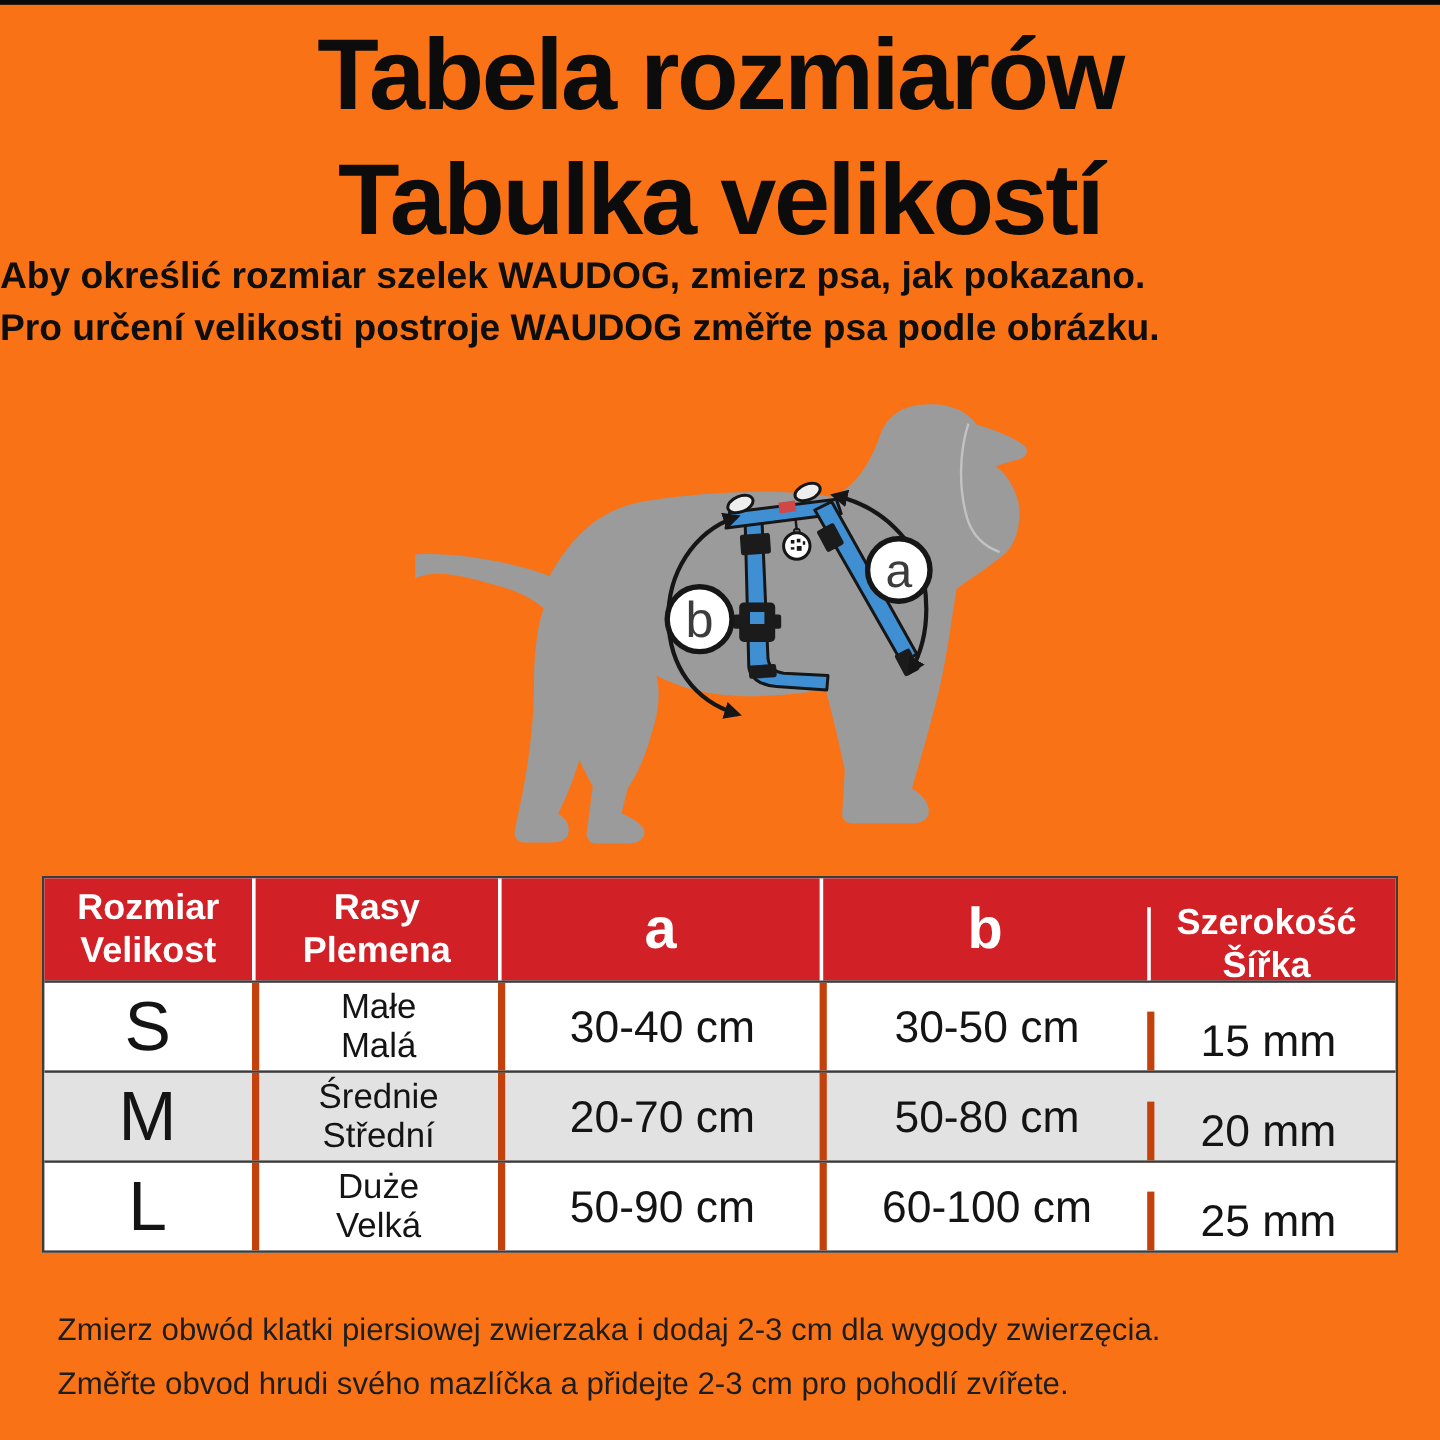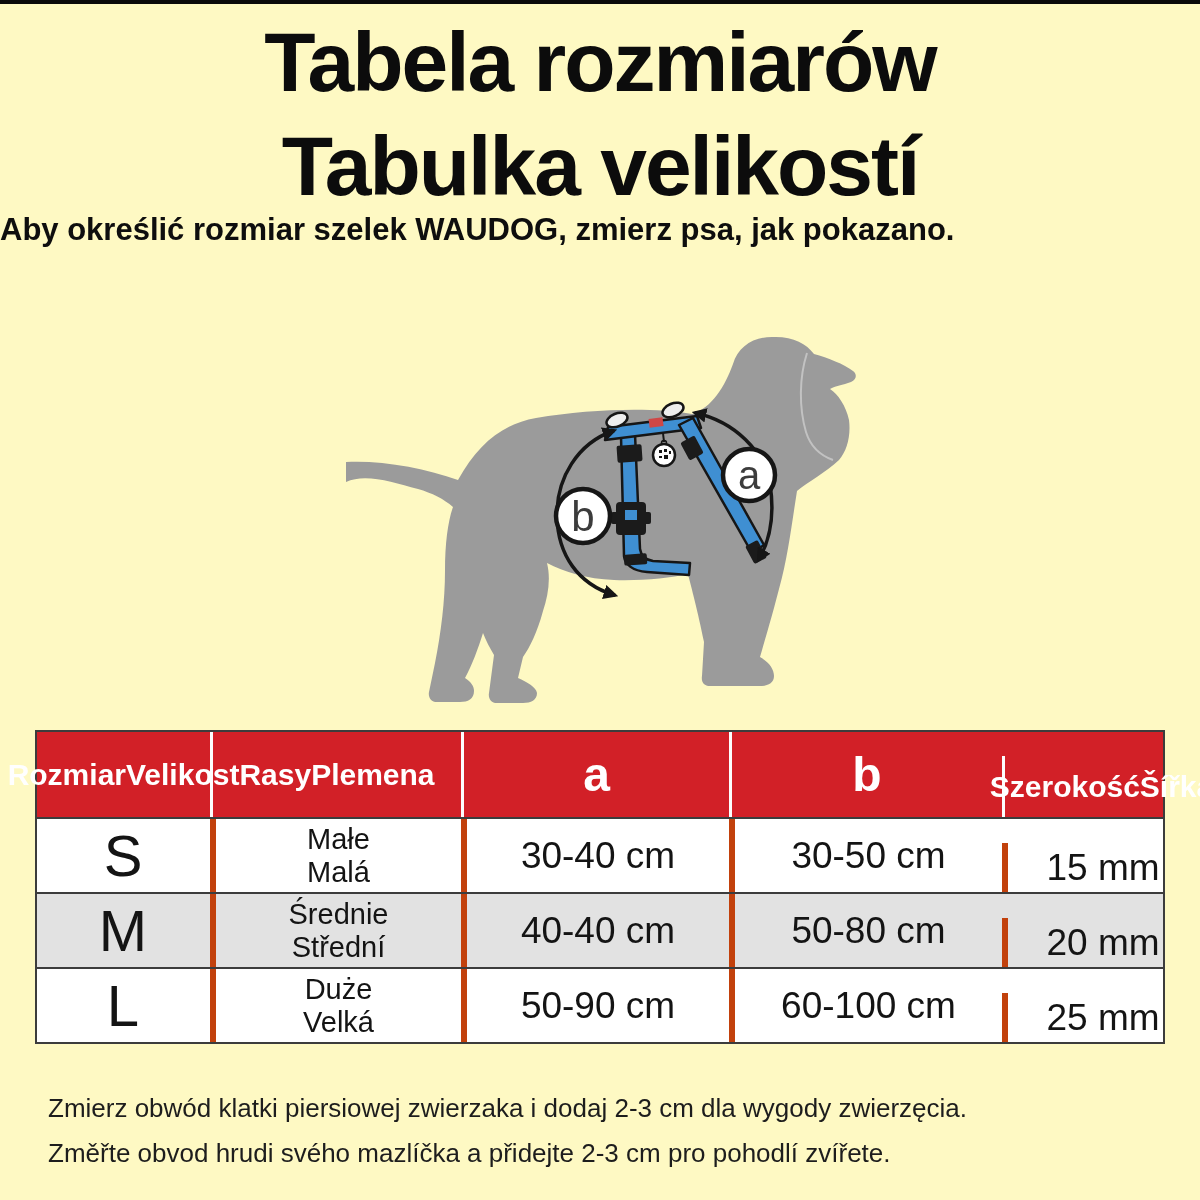--- a/index.html
+++ b/index.html
@@ -1,75 +1,76 @@
 <!DOCTYPE html>
 <html><head>
 <meta charset="utf-8">
 <style>
   html,body{margin:0;padding:0;background:#888;}
   .page{
     position:relative;width:1200px;height:1200px;margin:0 auto;
-    background:#fef9c3;overflow:hidden;
+    background:#f97316;overflow:hidden;
     font-family:"Liberation Sans", sans-serif;color:#111;
   }
   .top-bar{position:absolute;top:0;left:0;width:100%;height:4px;background:#0a0a0a;}
   .title{
     position:absolute;top:10px;left:0;width:100%;text-align:center;
     font-size:84px;line-height:104px;font-weight:800;letter-spacing:-2px;color:#0c0c0c;
   }
   .subtitle{
     position:absolute;top:208px;left:0;width:100%;text-align:left;
     font-size:31px;line-height:43px;font-weight:700;color:#0e0e0e;
   }
   .figure{position:absolute;left:340px;top:312px;width:560px;height:400px;}
   .circle-letter{font-family:"Liberation Sans",sans-serif;font-weight:400;fill:#3c3c3c;}
   
   .size-table{
     position:absolute;left:35px;top:730px;width:1130px;
     border:2px solid #3c3c3c;box-sizing:border-box;background:#fff;
   }
   .thead{display:flex;height:85px;background:#d22027;}
   .th{
-    flex:0 0 auto;display:flex;flex-direction:row;align-items:center;justify-content:center;
+    flex:0 0 auto;display:flex;flex-direction:column;align-items:center;justify-content:center;
     box-sizing:border-box;border-left:3px solid #fdfdfd;
     color:#fff;font-weight:700;font-size:30px;line-height:36px;text-align:center;
   }
   .th:first-child{border-left:none;}
   .th.big{font-size:48px;line-height:48px;}
   .trow{display:flex;height:73px;border-top:2px solid #3c3c3c;}
   .trow.alt{background:#e2e2e2;}
   .td{
     flex:0 0 auto;display:flex;flex-direction:column;align-items:center;justify-content:center;
     box-sizing:border-box;border-left:6px solid #c2410c;
     text-align:center;color:#141414;
   }
   .td:first-child{border-left:none;}
   .td.size{font-size:58px;font-weight:400;letter-spacing:1px;}
   .td.breed{font-size:29px;line-height:33px;font-weight:400;}
   .td.val{font-size:37px;font-weight:400;}
-  .c1{width:173px;} .c2{width:251px;} .c3{width:268px;} .c4{width:273px;} .c5{width:196px;margin-top:24px;}
+  .c1{width:173px;} .c2{width:205px;} .c3{width:268px;} .c4{width:273px;} .c5{width:196px;margin-top:24px;}
   .footer{
     position:absolute;left:48px;top:1086px;width:1110px;
     font-size:26px;line-height:45px;font-weight:400;color:#1d1d1d;text-align:left;
   }
 </style>
 </head>
 <body>
 
 <div class="page">
 
   <div class="top-bar"></div>
 
   <div class="title">
     <div>Tabela rozmiarów</div>
     <div>Tabulka velikostí</div>
   </div>
 
   <div class="subtitle">
     <div>Aby określić rozmiar szelek WAUDOG, zmierz psa, jak pokazano.</div>
+    <div>Pro určení velikosti postroje WAUDOG změřte psa podle obrázku.</div>
   </div>
 
   <svg class="figure" viewBox="0 0 560 400">
     <defs>
       <marker id="ah" viewBox="0 0 10 10" refX="7" refY="5" markerWidth="4.2" markerHeight="4.2" orient="auto-start-reverse">
         <path d="M0,0 L10,5 L0,10 Z" fill="#161616"></path>
       </marker>
     </defs>
 
     <path fill="#9b9b9b" d="
@@ -187,21 +188,21 @@
       <div class="td val c4">30-50 cm</div>
       <div class="td val c5">15 mm</div>
     </div>
 
     <div class="trow alt">
       <div class="td size c1">M</div>
       <div class="td breed c2">
         <span>Średnie</span>
         <span>Střední</span>
       </div>
-      <div class="td val c3">40-40 cm</div>
+      <div class="td val c3">20-70 cm</div>
       <div class="td val c4">50-80 cm</div>
       <div class="td val c5">20 mm</div>
     </div>
 
     <div class="trow">
       <div class="td size c1">L</div>
       <div class="td breed c2">
         <span>Duże</span>
         <span>Velká</span>
       </div>

